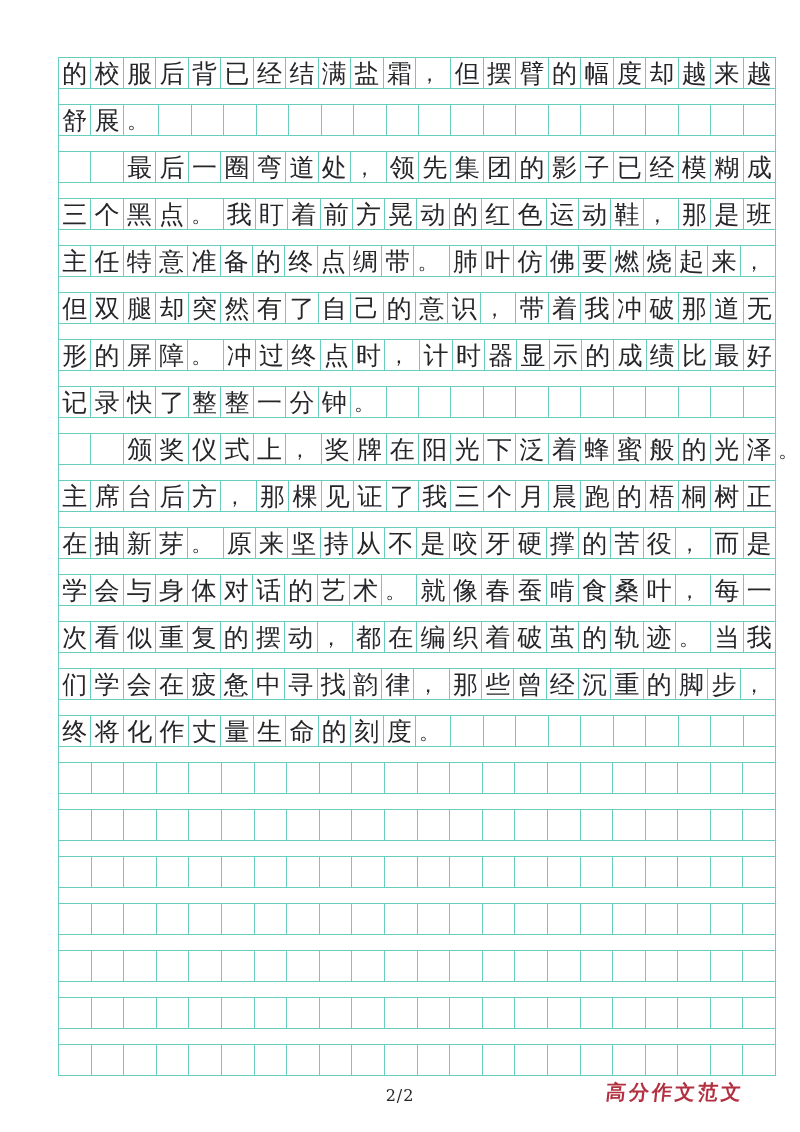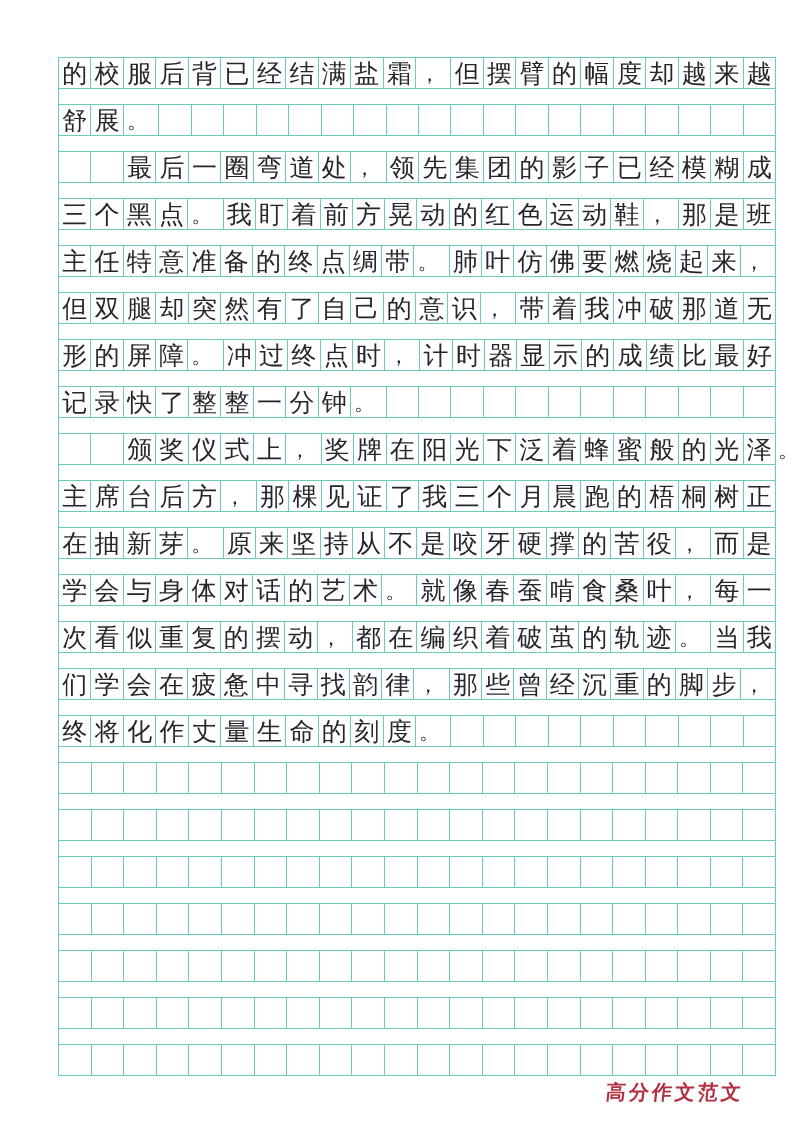--- a/index.html
+++ b/index.html
@@ -635,14 +635,15 @@
         <div class="cell"></div>
         <div class="cell"></div>
         <div class="cell"></div>
         <div class="cell"></div>
         <div class="cell"></div>
         <div class="cell"></div>
         <div class="cell"></div>
         <div class="cell"></div>
       </div>
     </div>
+  <div class="page-number">2/2</div>
   <div class="watermark">高分作文范文</div>
 </div>
 
 </body></html>

